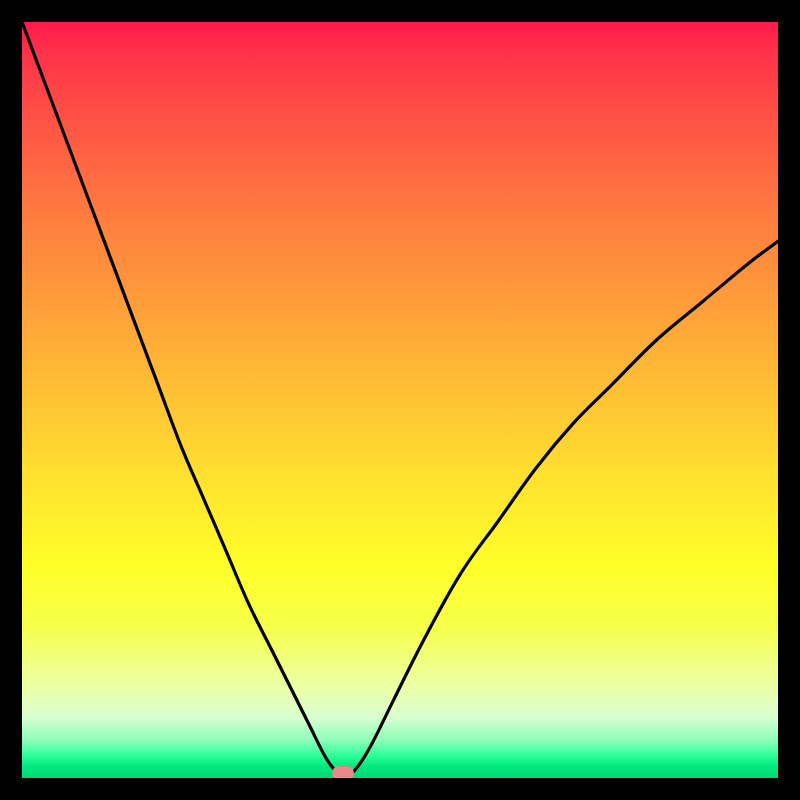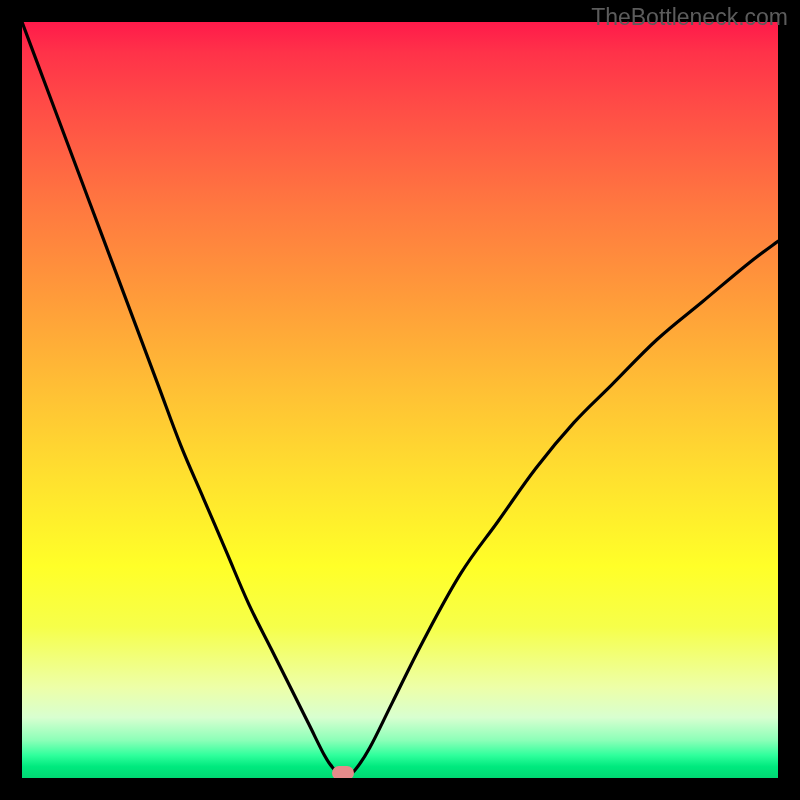--- a/index.html
+++ b/index.html
@@ -70,21 +70,20 @@
     height: 14px;
     background: #e58b8b;
     border-radius: 7px;
     transform: translate(-50%, -50%);
   }
 </style>
 </head>
 <body>
 
 <div class="frame">
-  <div class="watermark">TheBottleneck.com</div>
   <div class="plot">
     <div class="gradient"></div>
     <svg class="curve-layer" viewBox="0 0 756 756" preserveAspectRatio="none">
       <path id="curve-path" d="M 0.00 0.00 C 4.16 11.09, 14.36 38.30, 22.68 60.48 C 31.00 82.66, 37.04 98.78, 45.36 120.96 C 53.68 143.14, 59.72 159.26, 68.04 181.44 C 76.36 203.62, 82.40 219.74, 90.72 241.92 C 99.04 264.10, 105.08 280.22, 113.40 302.40 C 121.72 324.58, 127.76 340.70, 136.08 362.88 C 144.40 385.06, 150.44 402.57, 158.76 423.36 C 167.08 444.15, 173.12 456.88, 181.44 476.28 C 189.76 495.68, 195.80 509.80, 204.12 529.20 C 212.44 548.60, 218.48 564.10, 226.80 582.12 C 235.12 600.14, 241.16 610.85, 249.48 627.48 C 257.80 644.11, 265.23 658.98, 272.16 672.84 C 279.09 686.70, 281.74 691.99, 287.28 703.08 C 292.82 714.17, 298.24 725.70, 302.40 733.32 C 306.56 740.94, 307.19 741.19, 309.96 744.66 C 312.73 748.13, 314.75 750.83, 317.52 752.22 C 320.29 753.61, 322.31 752.91, 325.08 752.22 C 327.85 751.53, 328.48 753.29, 332.64 748.44 C 336.80 743.59, 340.83 738.23, 347.76 725.76 C 354.69 713.29, 360.74 699.80, 370.44 680.40 C 380.14 661.00, 388.21 643.48, 400.68 619.92 C 413.15 596.36, 424.62 574.06, 438.48 551.88 C 452.34 529.70, 462.42 518.36, 476.28 498.96 C 490.14 479.56, 500.22 464.06, 514.08 446.04 C 527.94 428.02, 538.02 415.93, 551.88 400.68 C 565.74 385.43, 574.43 378.13, 589.68 362.88 C 604.93 347.63, 618.41 332.77, 635.04 317.52 C 651.67 302.27, 663.77 293.58, 680.40 279.72 C 697.03 265.86, 711.90 253.01, 725.76 241.92 C 739.62 230.83, 750.46 223.40, 756.00 219.24" fill="none" stroke="#000000" stroke-width="3.2" stroke-linecap="round" stroke-linejoin="round"></path>
     </svg>
     <div id="marker" class="marker" style="left: 321.3px; top: 750.708px; background: rgb(229, 139, 139);"></div>
   </div>
 </div>
 
 </body></html>

